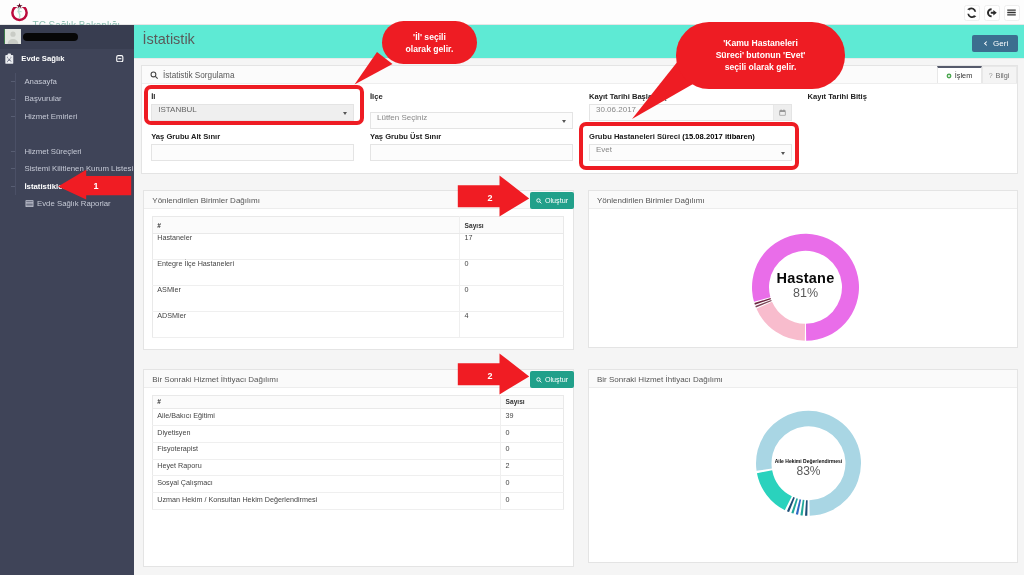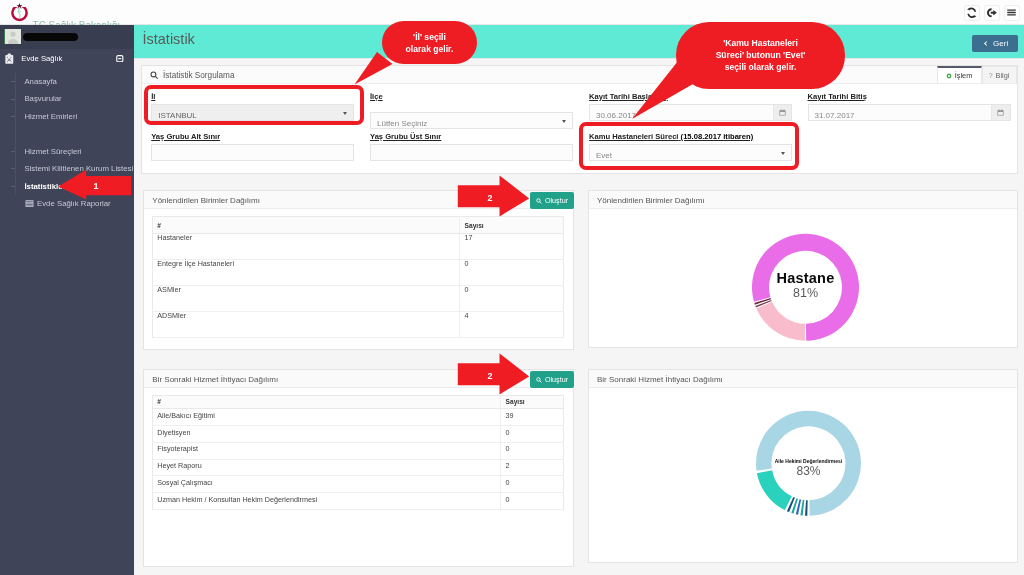--- a/index.html
+++ b/index.html
@@ -20,21 +20,21 @@
      display:flex;align-items:center;justify-content:center;}
 
   
   #sidebar{position:absolute;left:0;top:25px;width:134px;height:550px;background:#3f4458;}
   #userbar{position:absolute;left:0;top:0;width:134px;height:23.5px;background:#383d50;}
   #avatar{position:absolute;left:4.3px;top:4.2px;width:17.2px;height:15.2px;background:#dcdfda;
      border-left:1.6px solid #3e7a4a;overflow:hidden;}
   #redact{position:absolute;left:23.1px;top:7.6px;width:54.5px;height:8.9px;background:#070707;border-radius:4.5px;}
   #sectitle{position:absolute;left:0;top:24px;width:134px;height:24px;}
   #secicon{position:absolute;left:5px;top:3.5px;width:8.6px;height:11.5px;}
-  #sectext{position:absolute;left:21.3px;top:5.4px;font-size:7.7px;color:#fff;font-weight:normal;letter-spacing:0px;}
+  #sectext{position:absolute;left:21.3px;top:5.4px;font-size:7.7px;color:#fff;font-weight:bold;letter-spacing:0px;}
   #colicon{position:absolute;left:116px;top:5.8px;width:7.6px;height:7.4px;}
   #menu{position:absolute;left:0;top:47.7px;width:160px;}
   .mitem{position:relative;height:17.5px;padding-left:24.4px;font-size:7.8px;color:#c6cad6;
      display:flex;align-items:center;white-space:nowrap;}
   .mitem.active{color:#fff;font-weight:bold;}
   .mitem .dash{position:absolute;left:11px;top:8.5px;width:4px;height:1px;background:#575d72;}
   #mline{position:absolute;left:15px;top:0;width:1px;height:122px;background:#4b5066;}
 
   
   #main{position:absolute;left:134px;top:25px;width:890px;height:550px;background:#f5f5f5;}
@@ -49,23 +49,23 @@
      border:1px solid #e4e4e4;}
   #cardhead{position:absolute;left:0;top:0;width:875px;height:18px;background:#fbfbfb;
      border-bottom:1px solid #eee;}
   #searchlbl{position:absolute;left:21px;top:4.2px;font-size:8.2px;color:#585858;}
   #searchicon{position:absolute;left:8px;top:4.7px;width:8.5px;height:8.5px;}
   #tabs{position:absolute;right:0.5px;top:-0.5px;display:flex;align-items:flex-end;height:17.5px;}
   .tab{height:17.5px;padding:0 4px;font-size:7.3px;display:flex;align-items:center;gap:3px;color:#666;
      background:#f4f4f4;border:1px solid #e8e8e8;border-bottom:none;margin-left:0px;}
   .tab.active{background:#fff;border-top:2px solid #555a6b;color:#333;}
   .fld{position:absolute;}
-  .flbl{font-size:7.6px;color:#222;font-weight:bold;display:block;white-space:nowrap;text-decoration:underline;}
+  .flbl{font-size:7.6px;color:#222;font-weight:bold;display:block;white-space:nowrap;}
   .finp{height:17px;border:1px solid #e4e4e4;background:#fcfcfc;font-size:8px;color:#888;
-     display:flex;align-items:flex-end;padding-left:6px;position:relative;}
+     display:flex;align-items:flex-start;padding-left:6px;position:relative;}
   .finp.sel{background:#efefef;color:#666;}
   .caret{position:absolute;right:6px;top:7px;width:0;height:0;border-left:2.4px solid transparent;
      border-right:2.4px solid transparent;border-top:3px solid #555;}
   .calbtn{position:absolute;right:0;top:0;width:18.5px;height:15px;background:#eeeeee;border-left:1px solid #e8e8e8;
      display:flex;align-items:center;justify-content:center;}
 
   
   .panel{position:absolute;background:#fff;border:1px solid #e4e4e4;}
   .phead{height:18px;background:#fafafa;border-bottom:1px solid #ededed;position:relative;}
   .ptitle{position:absolute;left:8px;top:4.5px;font-size:8px;color:#555;}
@@ -251,46 +251,35 @@
                 <rect x="1" y="3" width="14" height="12" rx="1"></rect>
                 <rect x="2.5" y="6.5" width="11" height="7" fill="#efefef"></rect>
                 <rect x="3.8" y="1" width="1.8" height="3.2"></rect>
                 <rect x="10.4" y="1" width="1.8" height="3.2"></rect>
               </svg>
             </span>
           </div>
         </div>
         <div class="fld" style="left:665.5px;top:25.2px;width:203px">
           <span class="flbl">Kayıt Tarihi Bitiş</span>
-          <div class="finp" style="margin-top:3px">
-            <span>31.07.2017</span>
-            <span class="calbtn">
-              <svg width="7" height="7" viewBox="0 0 16 16" fill="#888">
-                <rect x="1" y="3" width="14" height="12" rx="1"></rect>
-                <rect x="2.5" y="6.5" width="11" height="7" fill="#efefef"></rect>
-                <rect x="3.8" y="1" width="1.8" height="3.2"></rect>
-                <rect x="10.4" y="1" width="1.8" height="3.2"></rect>
-              </svg>
-            </span>
-          </div>
         </div>
         <div class="fld" style="left:9.2px;top:65.5px;width:203px">
           <span class="flbl">Yaş Grubu Alt Sınır</span>
           <div class="finp" style="margin-top:3px">
             <span></span>
           </div>
         </div>
         <div class="fld" style="left:228px;top:65.5px;width:203px">
           <span class="flbl">Yaş Grubu Üst Sınır</span>
           <div class="finp" style="margin-top:3px">
             <span></span>
           </div>
         </div>
         <div class="fld" style="left:447px;top:65.5px;width:203px">
-          <span class="flbl"><span style="font-weight:bold">Kamu Hastaneleri Süreci</span> <span style="font-weight:bold;color:#000">(15.08.2017 itibaren)</span></span>
+          <span class="flbl"><span style="font-weight:bold">Grubu Hastaneleri Süreci</span> <span style="font-weight:bold;color:#000">(15.08.2017 itibaren)</span></span>
           <div class="finp" style="margin-top:3px">
             <span>Evet</span>
             <span class="caret"></span>
           </div>
         </div>
       </div>
   </div>
 
   <div id="panels">
       <div class="panel" style="left:9.3px;top:165.3px;width:430.3px;height:160px">

